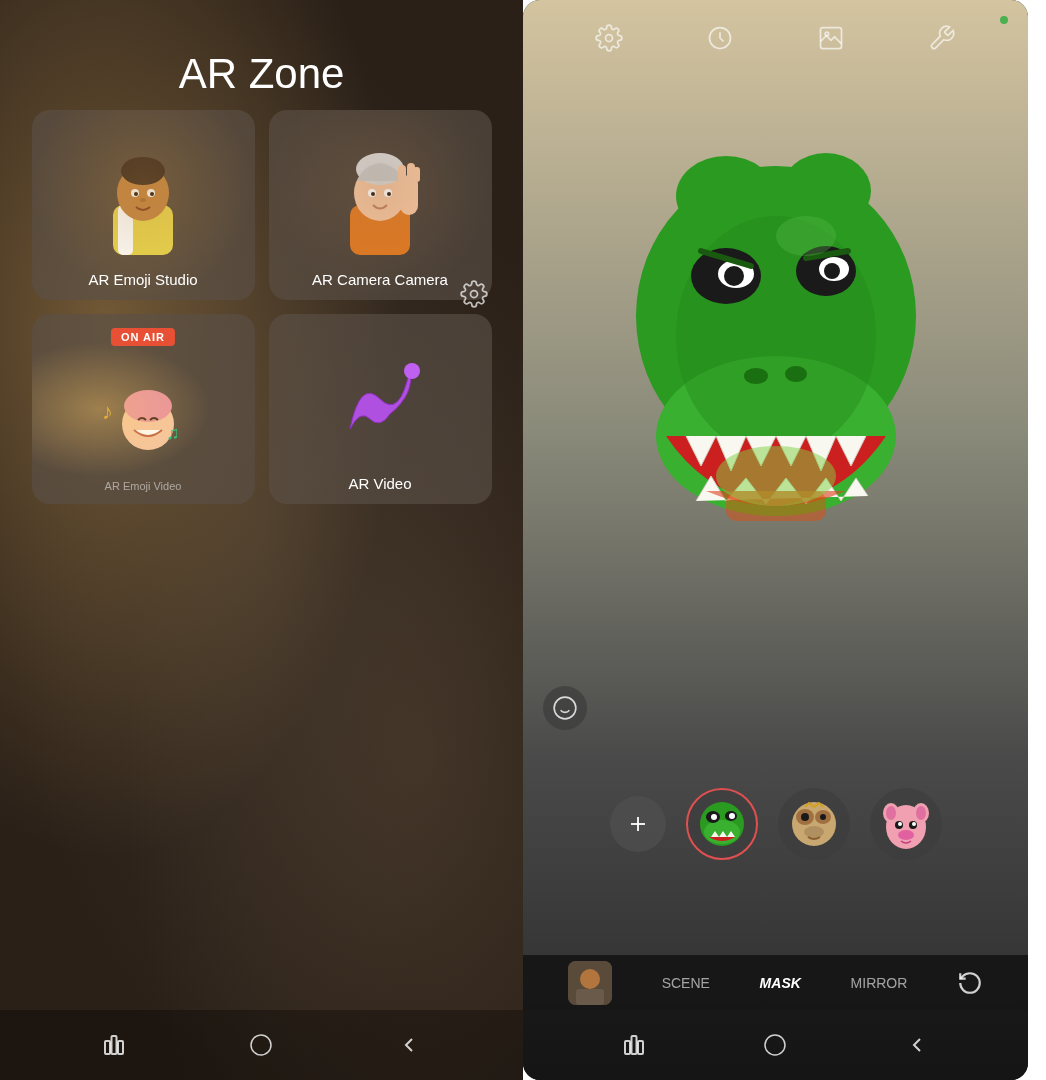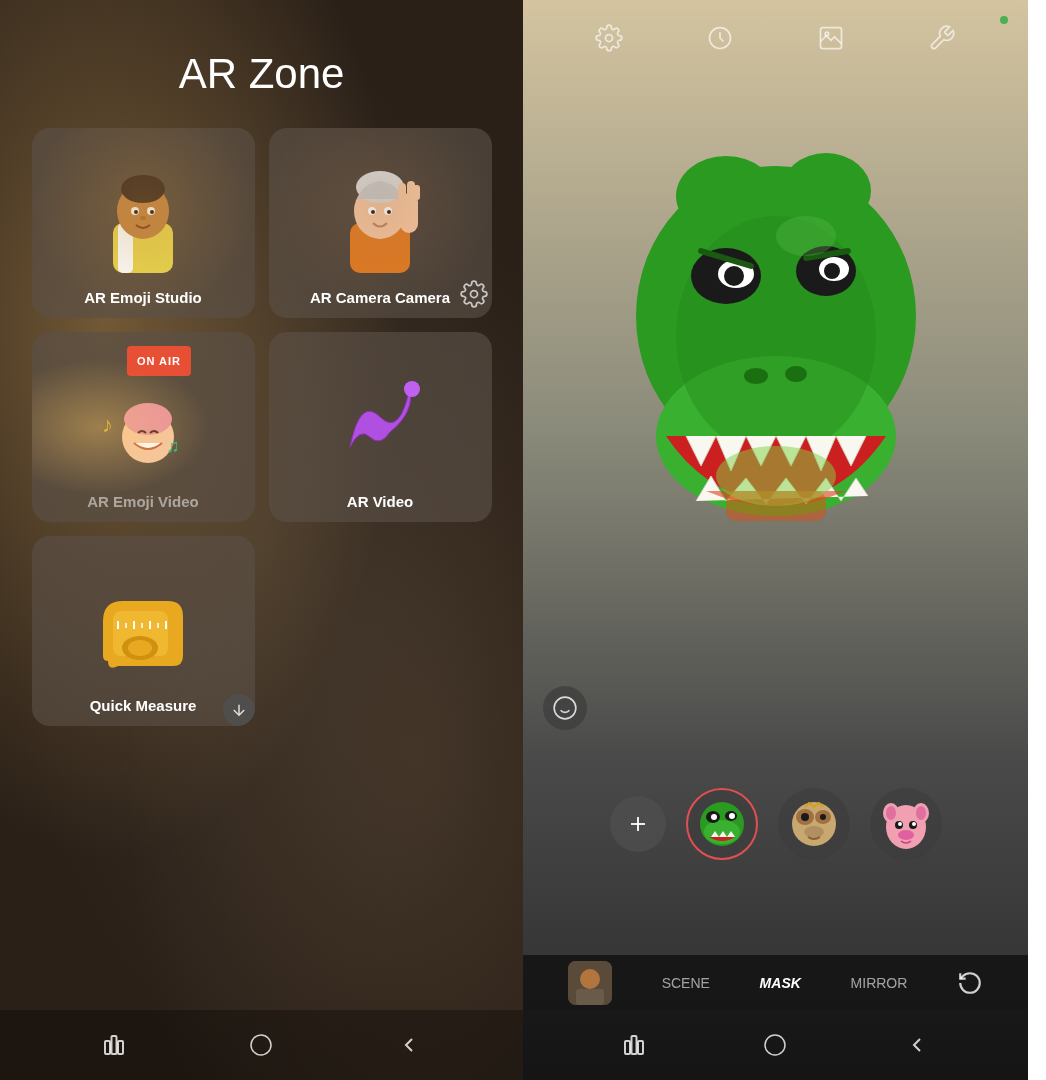--- a/index.html
+++ b/index.html
@@ -34,21 +34,21 @@
       display: flex;
       flex-direction: column;
       align-items: center;
       padding: 50px 30px 20px;
       height: 100%;
     }
     .ar-zone-title {
       font-size: 42px;
       font-weight: 300;
       color: #fff;
-      margin-bottom: 30px;
+      margin-bottom: 12px;
       text-align: center;
     }
     .settings-icon-top-right {
       position: absolute;
       top: 280px;
       right: 35px;
       z-index: 3;
     }
     .settings-icon-top-right svg {
       width: 28px;
@@ -73,21 +73,21 @@
       align-items: center;
       justify-content: flex-end;
       height: 190px;
       position: relative;
       overflow: hidden;
       cursor: pointer;
     }
     .grid-item-label {
       font-size: 15px;
       color: #fff;
-      font-weight: 700;
+      font-weight: 400;
       margin-top: 16px;
       text-align: center;
       z-index: 2;
     }
     .emoji-studio-bg {
       position: absolute;
       inset: 0;
       background: radial-gradient(ellipse at 50% 40%, rgba(180,130,60,0.3) 0%, transparent 70%);
     }
     .emoji-camera-bg {
@@ -103,25 +103,24 @@
     }
     .on-air-badge {
       position: absolute;
       top: 14px;
       left: 50%;
       transform: translateX(-50%);
       background: rgba(255,80,50,0.85);
       color: #fff;
       font-size: 11px;
       font-weight: 700;
-      padding: 9px 10px;
+      padding: 3px 10px;
       border-radius: 4px;
       letter-spacing: 1px;
       z-index: 3;
-      margin-left: 16px;
     }
     .download-badge {
       position: absolute;
       bottom: 0;
       right: 0;
       width: 32px;
       height: 32px;
       background: rgba(80,80,80,0.8);
       border-radius: 50%;
       display: flex;
@@ -149,20 +148,21 @@
       justify-content: center;
     }
 
     
     .right-panel {
       width: 505px;
       height: 1080px;
       position: relative;
       overflow: hidden;
       background: #0f172a;
+      border-radius: 17px;
     }
     .right-bg {
       position: absolute;
       inset: 0;
       background: linear-gradient(180deg, #d4c4a0 0%, #8a8a7a 40%, #4a4a4a 70%, #2a2a2a 100%);
     }
     .right-content {
       position: relative;
       z-index: 2;
       height: 100%;
@@ -391,57 +391,32 @@
           <ellipse cx="50" cy="50" rx="26" ry="26" fill="#f5c5a0"></ellipse>
           <ellipse cx="50" cy="32" rx="24" ry="16" fill="#e890a0"></ellipse>
 
           <path d="M36 56 Q50 68 64 56" stroke="#c06040" stroke-width="2" fill="#fff"></path>
 
           <path d="M40 46 Q44 42 48 46" stroke="#3a2010" stroke-width="2" fill="none"></path>
           <path d="M52 46 Q56 42 60 46" stroke="#3a2010" stroke-width="2" fill="none"></path>
 
           <text x="68" y="65" font-size="18" fill="#20c080">♫</text>
         </svg>
-        <span class="grid-item-label" style="color:rgba(255,255,255,0.5); font-size:15px;">AR Emoji Video</span>
+        <span class="grid-item-label" style="color:rgba(255,255,255,0.5); font-size:11px;">AR Emoji Video</span>
       </div>
 
       <div class="grid-item">
         <svg class="doodle-svg" viewBox="0 0 100 100">
           <path d="M20 70 Q30 20 50 40 Q70 60 80 10 Q85 35 60 55 Q50 70 40 60 Q30 50 20 70Z" fill="#b050e0" stroke="#9030c0" stroke-width="1"></path>
           <ellipse cx="82" cy="12" rx="8" ry="8" fill="#c060f0"></ellipse>
         </svg>
         <span class="grid-item-label">AR Video</span>
       </div>
 
 
-      <div class="grid-item">
-        <svg class="tape-measure" viewBox="0 0 90 90">
-
-          <path d="M10 70 Q5 70 5 65 L5 30 Q5 10 25 10 L70 10 Q85 10 85 25 L85 65 Q85 75 75 75 L20 75 Q10 80 10 70Z" fill="#e8a820"></path>
-
-          <rect x="15" y="20" width="55" height="45" rx="8" fill="#f0b830"></rect>
-
-          <line x1="20" y1="30" x2="20" y2="38" stroke="#fff" stroke-width="2"></line>
-          <line x1="28" y1="32" x2="28" y2="37" stroke="#fff" stroke-width="1.5"></line>
-          <line x1="36" y1="30" x2="36" y2="38" stroke="#fff" stroke-width="2"></line>
-          <line x1="44" y1="32" x2="44" y2="37" stroke="#fff" stroke-width="1.5"></line>
-          <line x1="52" y1="30" x2="52" y2="38" stroke="#fff" stroke-width="2"></line>
-          <line x1="60" y1="32" x2="60" y2="37" stroke="#fff" stroke-width="1.5"></line>
-          <line x1="68" y1="30" x2="68" y2="38" stroke="#fff" stroke-width="2"></line>
-
-          <ellipse cx="42" cy="57" rx="18" ry="12" fill="#d09010"></ellipse>
-          <ellipse cx="42" cy="57" rx="12" ry="8" fill="#e8a820"></ellipse>
-        </svg>
-        <div class="download-badge">
-          <svg width="18" height="18" viewBox="0 0 24 24" fill="none" stroke="rgba(255,255,255,0.8)" stroke-width="2">
-            <path d="M12 5v14M5 12l7 7 7-7"></path>
-          </svg>
-        </div>
-        <span class="grid-item-label">Quick Measure</span>
-      </div>
 
     </div>
   </div>
 
   <div class="bottom-nav-left">
     <div class="nav-icon">
       <svg width="24" height="24" viewBox="0 0 24 24" fill="none" stroke="rgba(255,255,255,0.8)" stroke-width="2">
         <rect x="3" y="8" width="5" height="13" rx="1"></rect>
         <rect x="9.5" y="3" width="5" height="18" rx="1"></rect>
         <rect x="16" y="8" width="5" height="13" rx="1"></rect>

